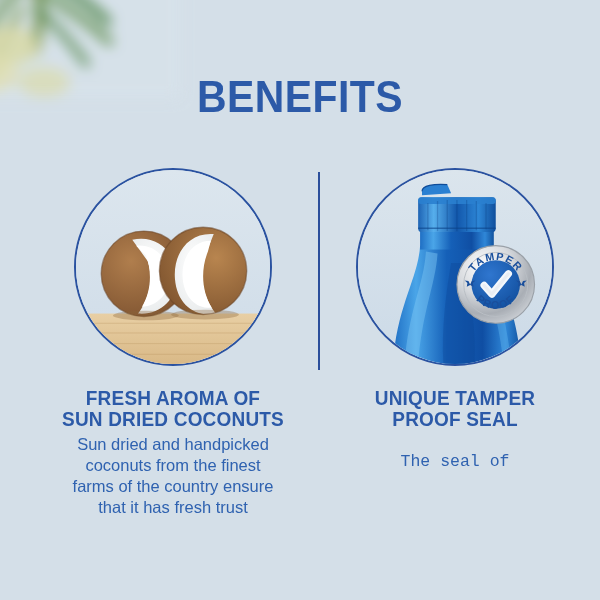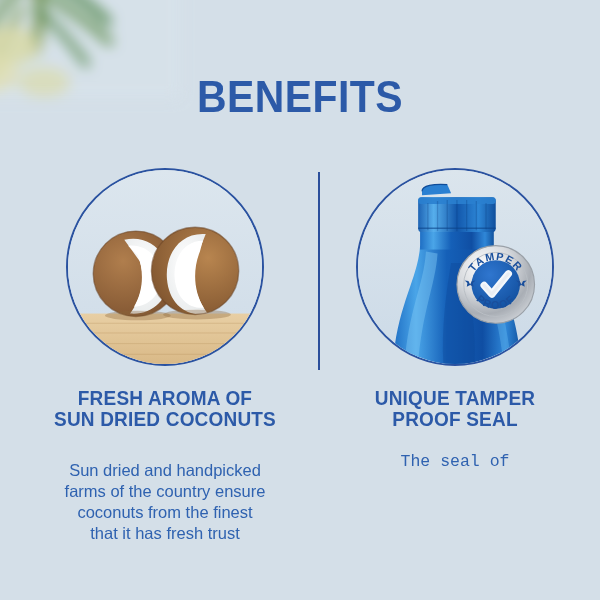--- a/index.html
+++ b/index.html
@@ -21,21 +21,21 @@
     font-weight:bold; font-size:44px; letter-spacing:.5px;
     color:#2c5aa8; transform:scaleX(.93); transform-origin:center;
   }
 
   
   .divider { position:absolute; left:318px; top:172px; width:2px; height:198px;
              background:#2b4f9b; }
 
   
   .col { position:absolute; top:168px; }
-  .col-left  { left:20px;  width:290px; }
+  .col-left  { left:28px;  width:290px; }
   .col-right { left:330px; width:250px; }
 
   .circle-wrap { position:relative; margin:0 auto; border-radius:50%;
                  border:2px solid #2a52a0; overflow:hidden; background:#dbe5ed; }
   .c-left  { width:198px; height:198px; }
   .c-right { width:198px; height:198px; }
 
   .circle-wrap svg { display:block; width:100%; height:100%; }
 
   
@@ -43,21 +43,21 @@
     font-family:"Liberation Sans Narrow","Liberation Sans",sans-serif;
     font-weight:bold; font-size:20px; line-height:21px; color:#2c5aa8;
     text-align:center; text-transform:uppercase; letter-spacing:.2px;
     transform:scaleX(.95); transform-origin:center;
   }
   .col-left  .title { margin-top:22px; }
   .col-right .title { margin-top:22px; }
 
   .body {
     font-size:16.5px; line-height:21px; color:#2f62b0;
-    text-align:center; margin-top:30px;
+    text-align:center; margin-top:4px;
   }
   .col-right .body { margin-top:21px;font-family:Liberation Mono, monospace; }
   .body div { white-space:nowrap; }
 </style>
 </head>
 <body>
 
 <svg class="palm" viewBox="0 0 210 140">
   <rect width="210" height="140" fill="#d7e2ea"></rect>
   <g>
@@ -140,22 +140,22 @@
     </svg>
   </div>
 
   <div class="title">
     <div>FRESH AROMA OF</div>
     <div>SUN DRIED COCONUTS</div>
   </div>
 
   <div class="body">
     <div>Sun dried and handpicked</div>
+    <div>coconuts from the finest</div>
     <div>farms of the country ensure</div>
-    <div>coconuts from the finest</div>
     <div>that it has fresh trust</div>
   </div>
 </div>
 
 <div class="col col-right">
 
   <div class="circle-wrap c-right">
     <svg viewBox="0 0 200 200">
       <defs>
         <linearGradient id="skyR" x1="0" y1="0" x2="0" y2="1">

